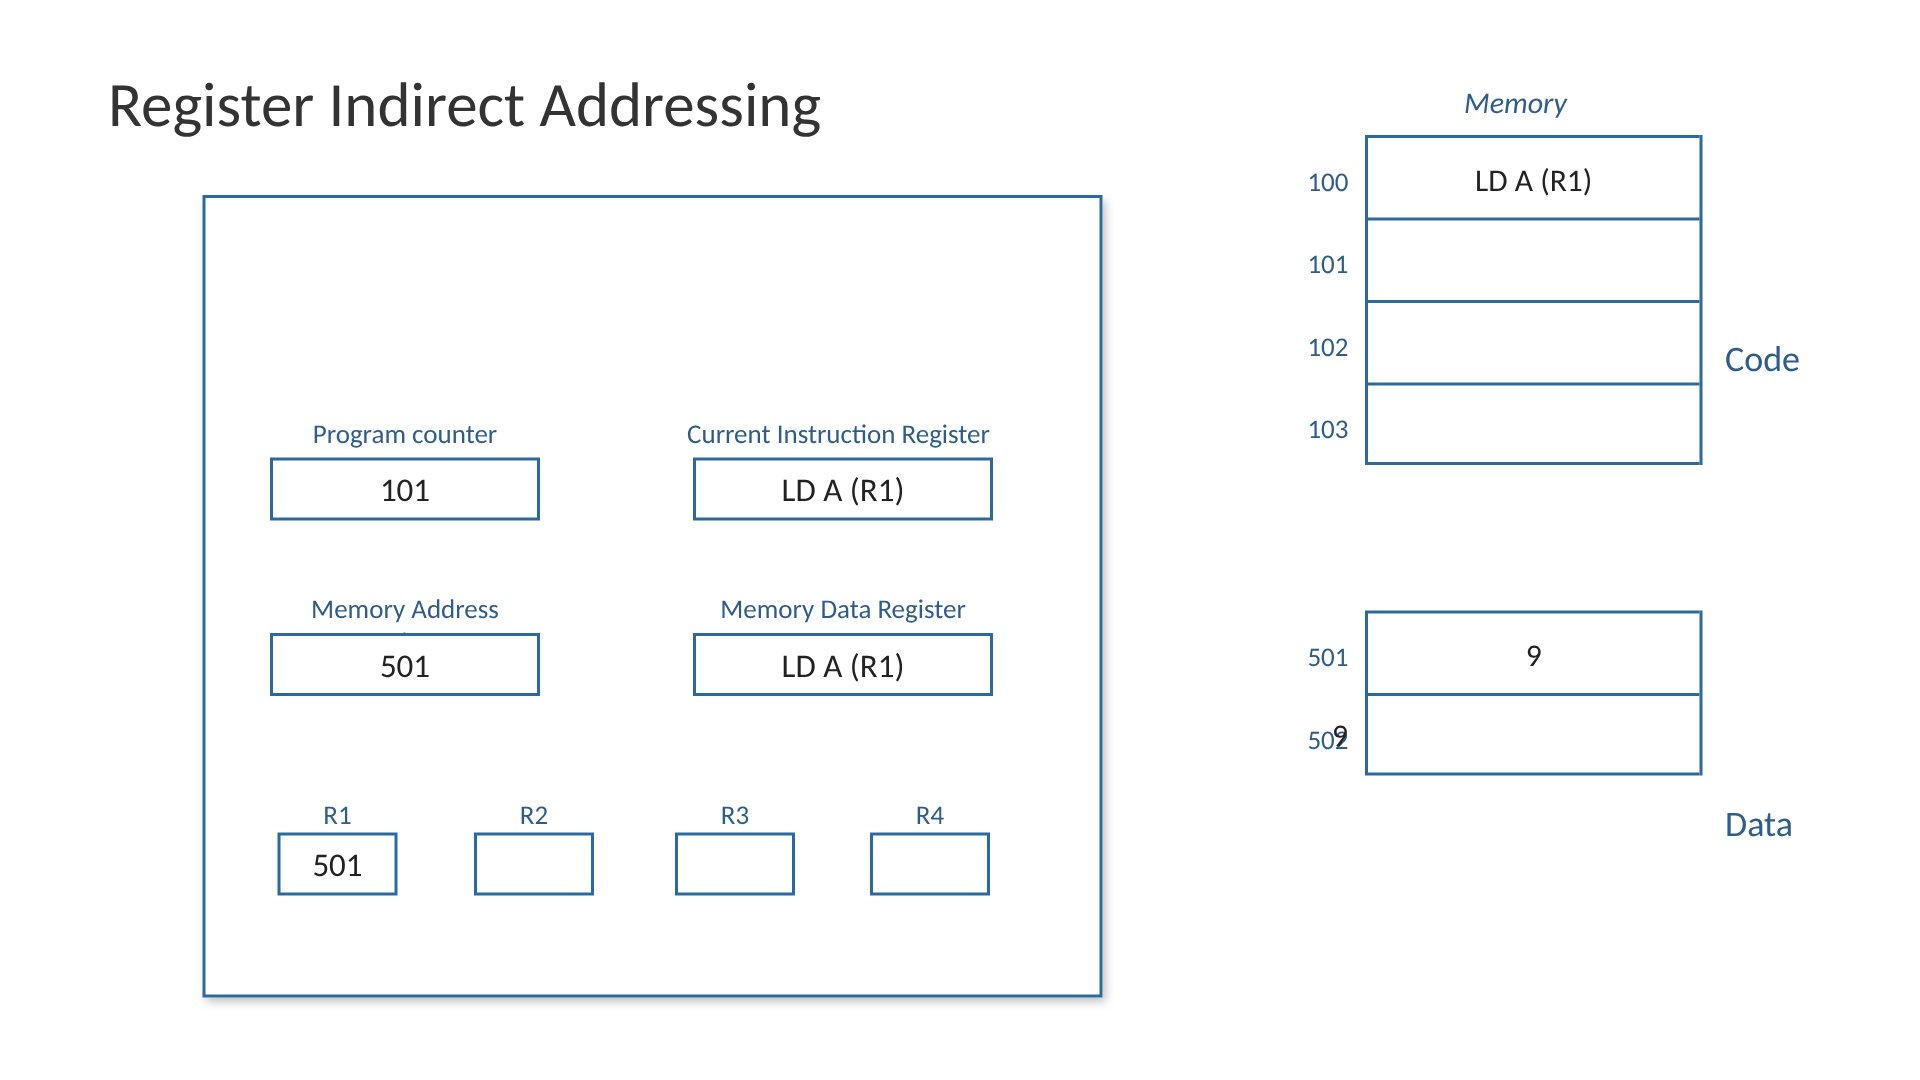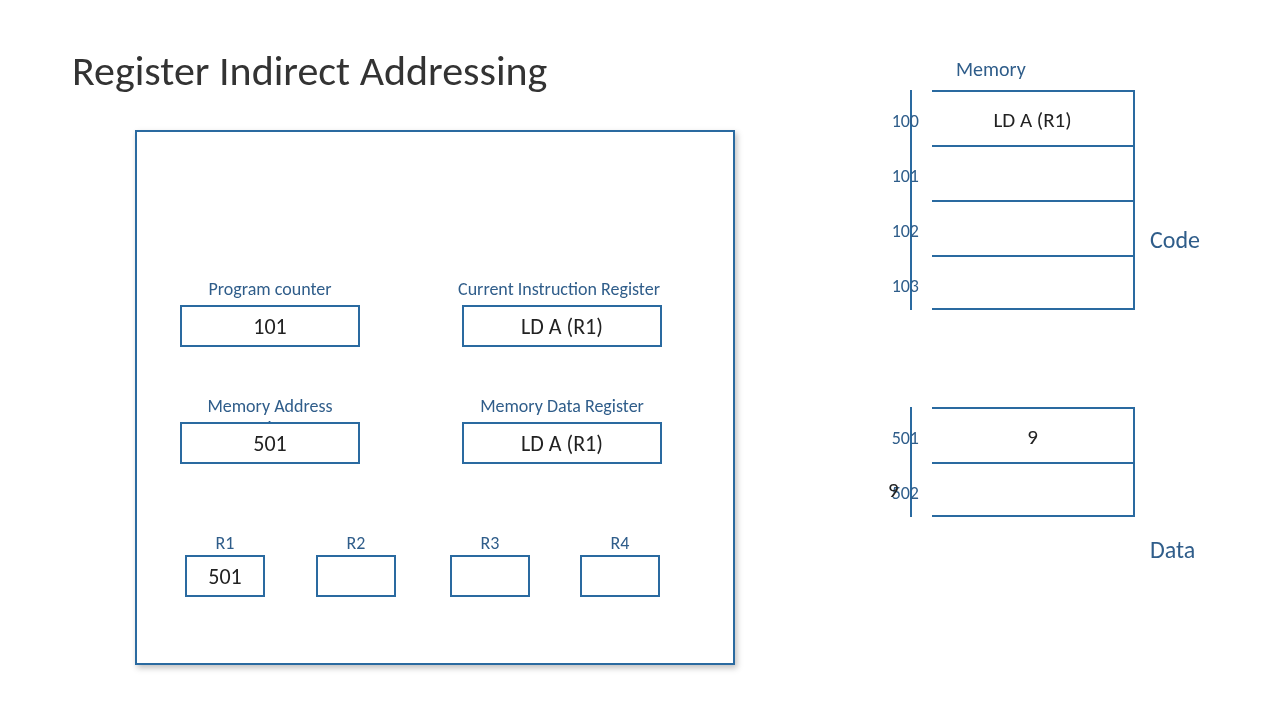--- a/index.html
+++ b/index.html
@@ -63,32 +63,32 @@
   .r-label  { top: 532px; width: 80px; }
   .r-box    { top: 555px; width: 80px; height: 42px; }
   .r1-label{ left:185px;} .r1-box{ left:185px;}
   .r2-label{ left:316px;} .r2-box{ left:316px;}
   .r3-label{ left:450px;} .r3-box{ left:450px;}
   .r4-label{ left:580px;} .r4-box{ left:580px;}
 
   
   .mem-title {
     position: absolute;
-    left: 956px;
+    left: 976px;
     top: 57px;
     font-size: 20px;
     color: #2f5d8a;
+    font-style: italic;
   }
   .mem-table {
     position: absolute;
     left: 910px;
     width: 225px;
     border-left: 2px solid #2a6aa0;
     border-right: 2px solid #2a6aa0;
-    padding-left: 20px;
   }
   .mem-table.code { top: 90px; }
   .mem-table.data { top: 407px; }
   .mem-row {
     position: relative;
     height: 55px;
     border-top: 2px solid #2a6aa0;
   }
   .mem-row:last-child { border-bottom: 2px solid #2a6aa0; }
   .mem-addr {

